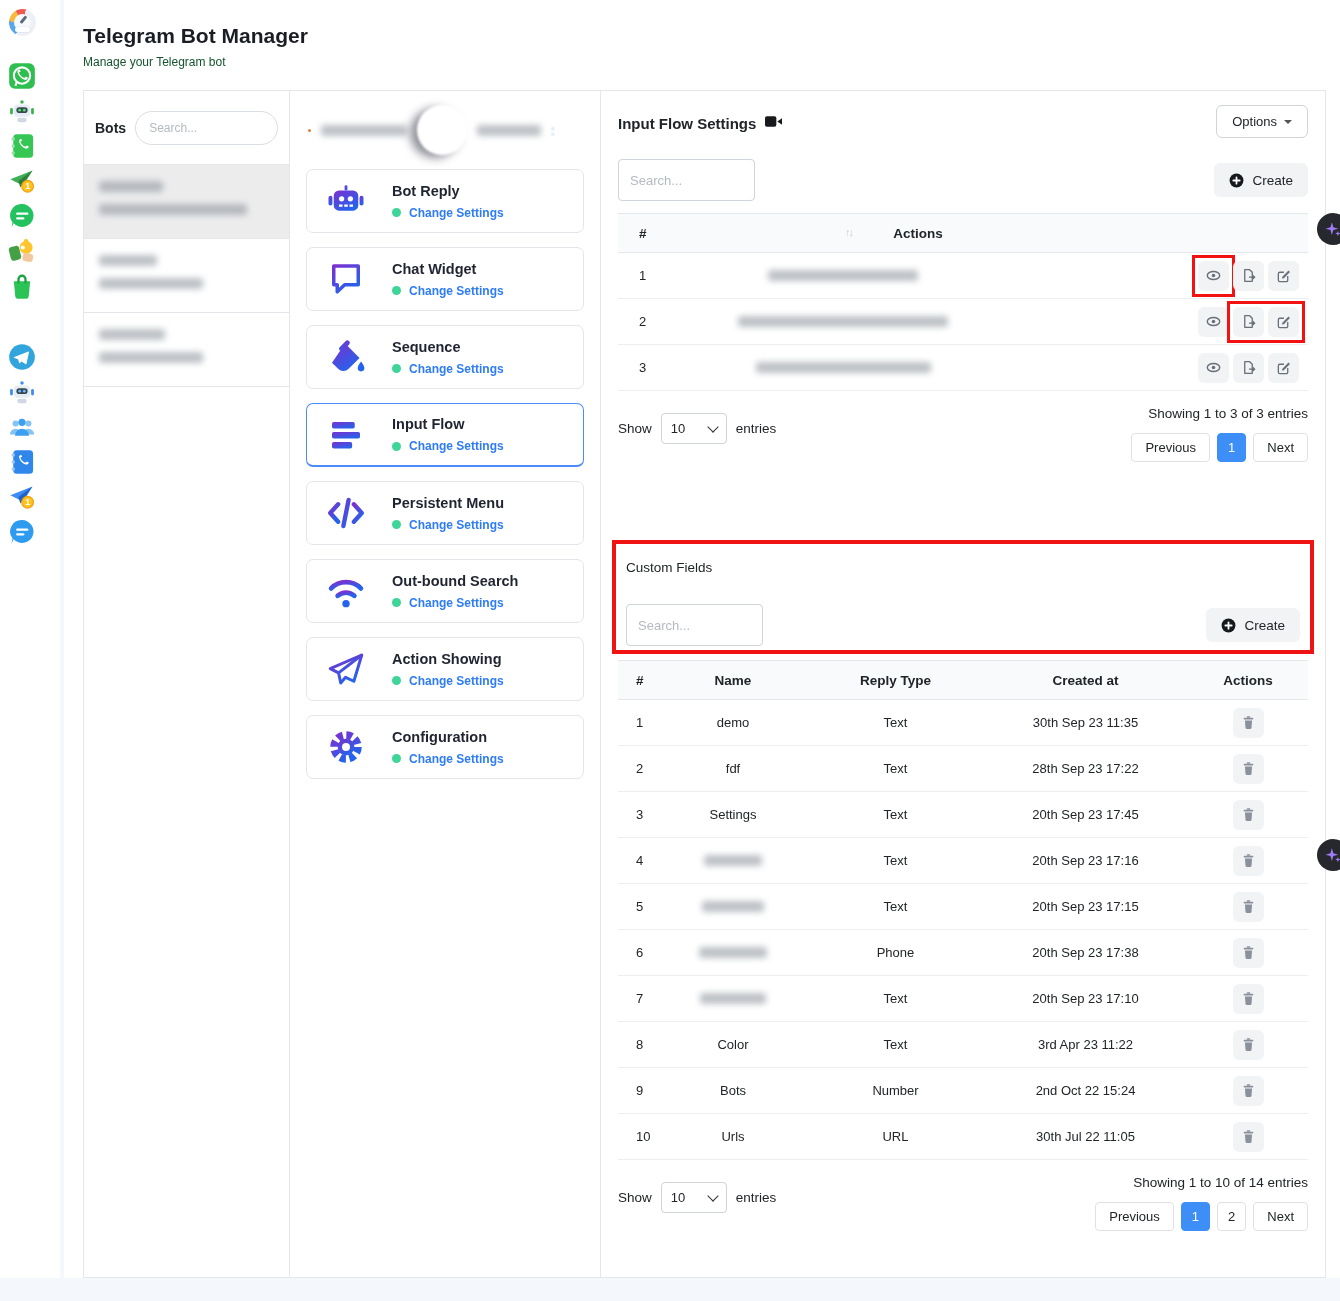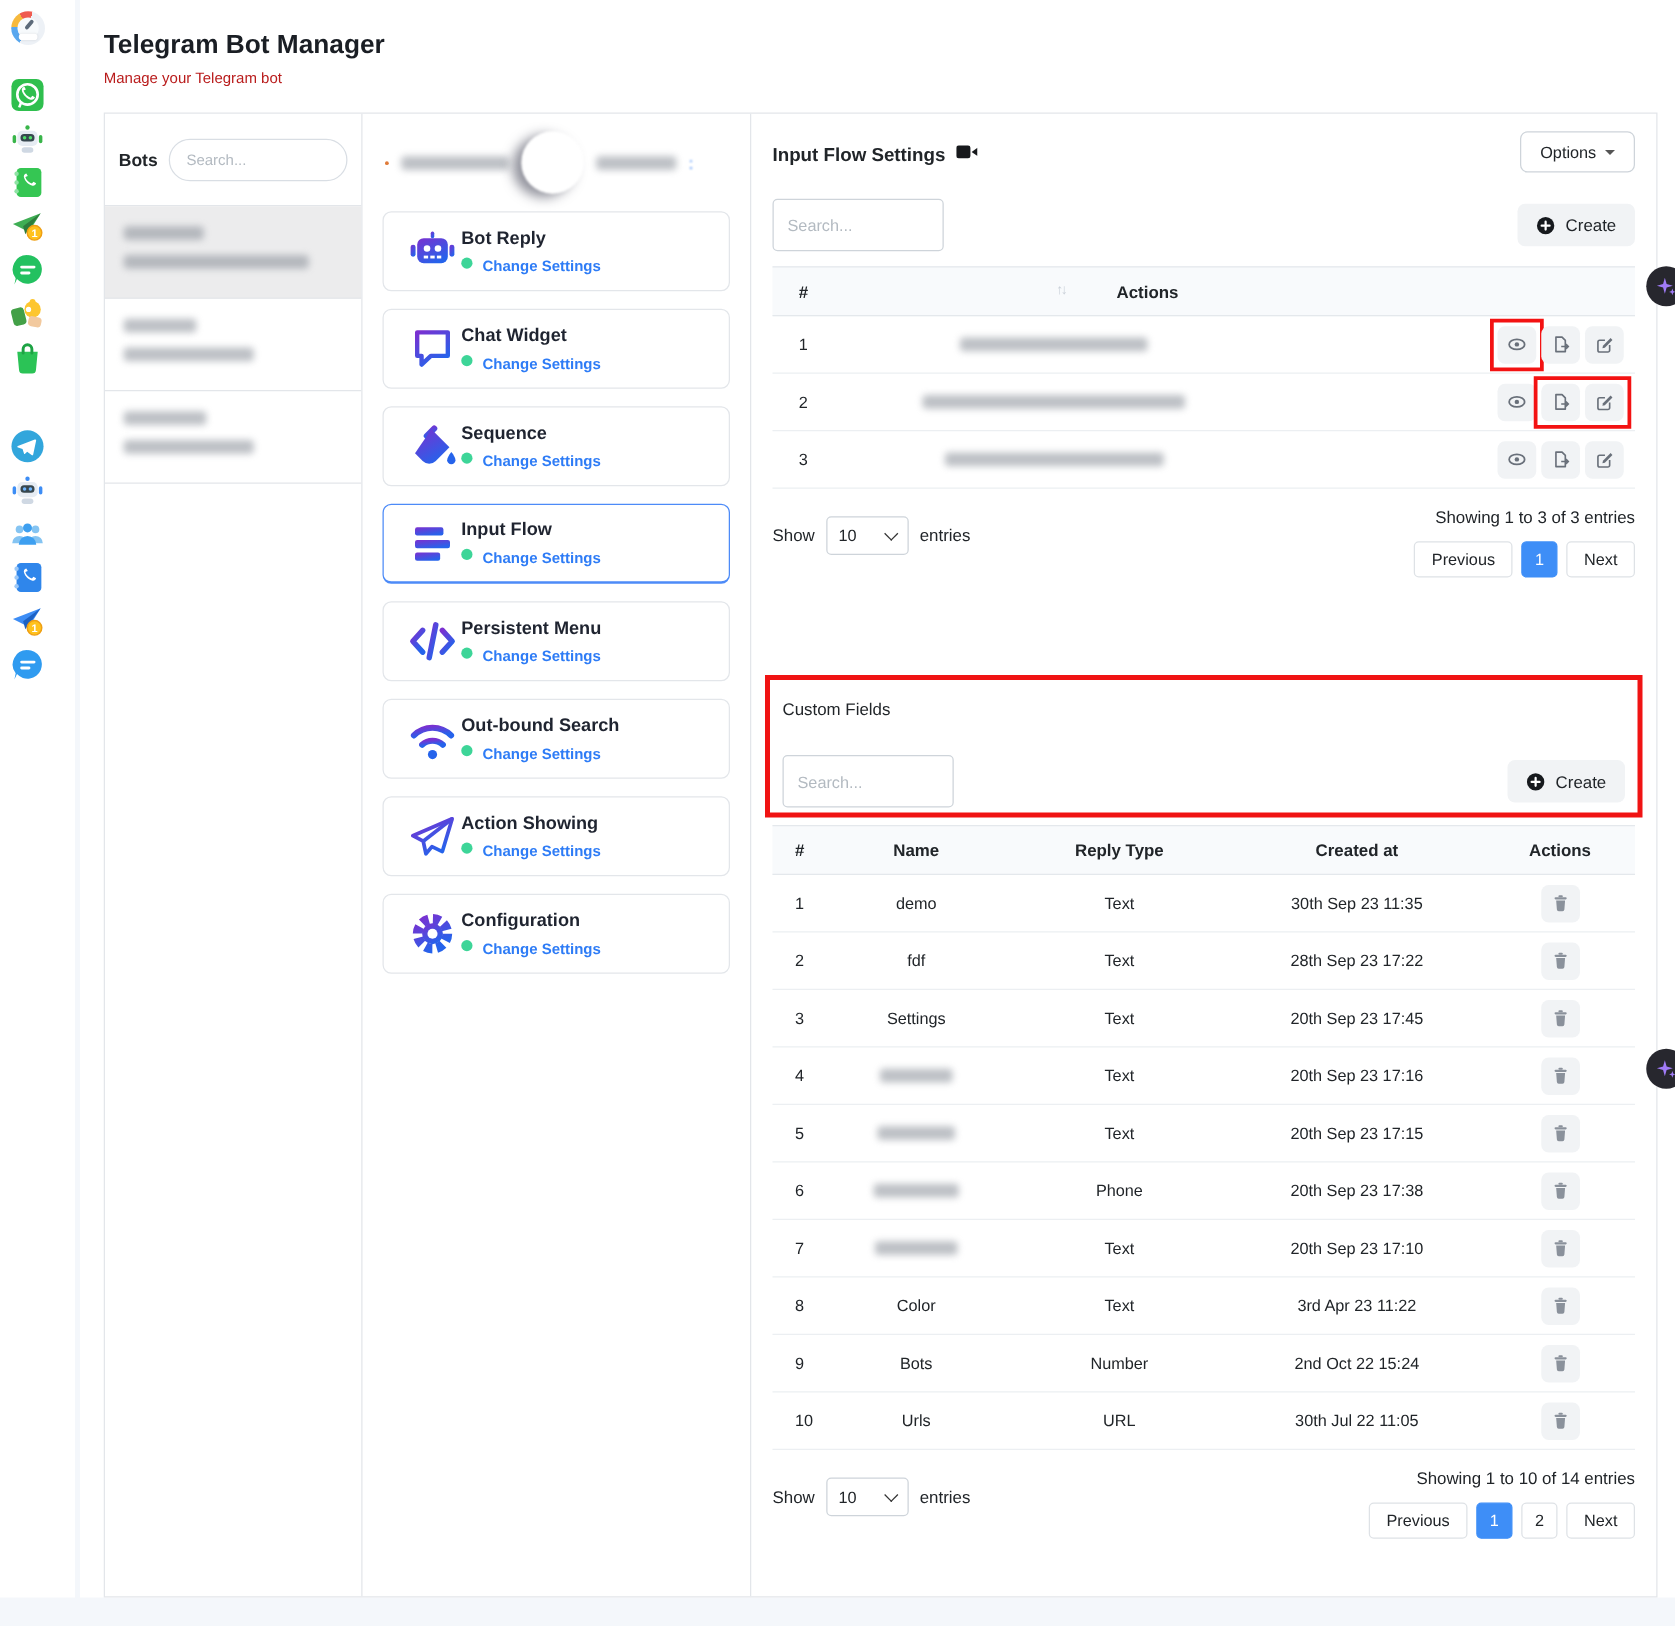--- a/index.html
+++ b/index.html
@@ -14,47 +14,47 @@
   .gauge { width:27px; height:27px; border-radius:50%;
     background: conic-gradient(from 210deg, #58a7ef 0 65deg, #f6b93d 65deg 120deg, #ef5b50 120deg 165deg, #edf1f6 165deg 360deg); position:relative; }
   .gauge::before { content:""; position:absolute; inset:5px; border-radius:50%; background:#f7fafc; }
   .gauge::after { content:""; position:absolute; left:13px; top:6px; width:2.5px; height:9px; background:#5d6b7a; transform:rotate(40deg); border-radius:2px; }
   .gauge .bar { position:absolute; left:6px; bottom:4px; width:15px; height:5px; background:#fff; border-radius:3px; box-shadow:0 0 2px rgba(0,0,0,.12); }
 
   
   .app { position:absolute; left:64px; top:0; width:1276px; height:1278px; background:#fff; }
   .app-header { padding:24px 0 0 19px; }
   .page-title { font-size:21px; font-weight:bold; color:#1a1e24; }
-  .page-subtitle { font-size:12px; color:#b91c1c; margin-top:7px; }
+  .page-subtitle { font-size:12px; color:#14532d; margin-top:7px; }
 
   .panels { position:absolute; left:19px; top:90px; width:1243px; height:1188px; border:1px solid #e3e6ea; background:#fff; display:flex; }
 
   
   .bots-col { width:206px; border-right:1px solid #e3e6ea; }
   .bots-head { height:74px; display:flex; align-items:center; gap:9px; padding:0 11px; border-bottom:1px solid #e3e6ea; }
   .bots-label { font-size:14px; font-weight:bold; }
   .bots-search { flex:1; min-width:0; height:34px; border:1px solid #d9dee4; border-radius:17px; padding:0 13px; font-size:12px; color:#495057; outline:none; font-family:inherit; }
   .bots-search::placeholder { color:#b3bac1; }
   .bot-item { height:74px; padding:16px 15px 0; border-bottom:1px solid #e3e6ea; cursor:pointer; }
   .bot-item.selected { background:#ececed; }
   .blur-bar { background:#878d96; opacity:.55; filter:blur(3px); border-radius:3px; height:11px; }
   .bot-item .blur-bar + .blur-bar { margin-top:12px; }
 
   
   .settings-col { width:314px; border-right:1px solid #e3e6ea; padding:10px 16px 0; }
   .settings-head { height:58px; display:flex; align-items:center; gap:10px; margin-bottom:10px; padding-left:2px; }
   .settings-head .dot-o { width:3px; height:3px; background:#e07b39; border-radius:50%; }
   .avatar-blur { width:50px; height:50px; border-radius:50%; background:#fff; box-shadow:-7px 3px 9px rgba(35,38,58,.5); filter:blur(1px); flex:0 0 auto; }
   .settings-head .colon { color:#2e7cf6; font-size:13px; filter:blur(1px); }
-  .s-card { border:1px solid #e3e6ea; border-radius:7px; padding:12px 16px; display:flex; align-items:center; gap:0; margin-bottom:14px; height:64px; cursor:pointer; background:#fff; }
+  .s-card { border:1px solid #e3e6ea; border-radius:7px; padding:12px 16px; display:flex; align-items:center; gap:23px; margin-bottom:14px; height:64px; cursor:pointer; background:#fff; }
   .s-card.active { border:1px solid #4d8bf8; border-bottom-width:2px; }
   .s-card .cicon { width:46px; height:42px; flex:0 0 auto; display:flex; align-items:center; justify-content:center; }
   .s-card .cicon svg { width:46px; height:42px; }
   .s-title { font-size:14.5px; font-weight:bold; color:#1f2430; }
-  .s-sub { display:flex; gap:8px; margin-top:7px; }
+  .s-sub { display:flex; align-items:center; gap:8px; margin-top:7px; }
   .s-dot { width:9px; height:9px; border-radius:50%; background:#3dd598; }
   .s-link { font-size:12px; font-weight:bold; color:#2e7cf6; cursor:pointer; }
 
   
   .main-col { flex:1; padding:14px 17px 0; position:relative; }
   .main-head { display:flex; justify-content:space-between; align-items:flex-start; }
   .main-title-row { display:flex; align-items:center; gap:9px; padding-top:9px; }
   .main-title { font-size:15px; font-weight:bold; }
   .btn-outline { border:1px solid #ced4da; background:#fff; border-radius:6px; padding:8px 15px; font-size:13px; color:#212529; display:flex; align-items:center; gap:7px; cursor:pointer; font-family:inherit; }
   .caret { width:0; height:0; border-left:4px solid transparent; border-right:4px solid transparent; border-top:4px solid #555; margin-top:1px; }

